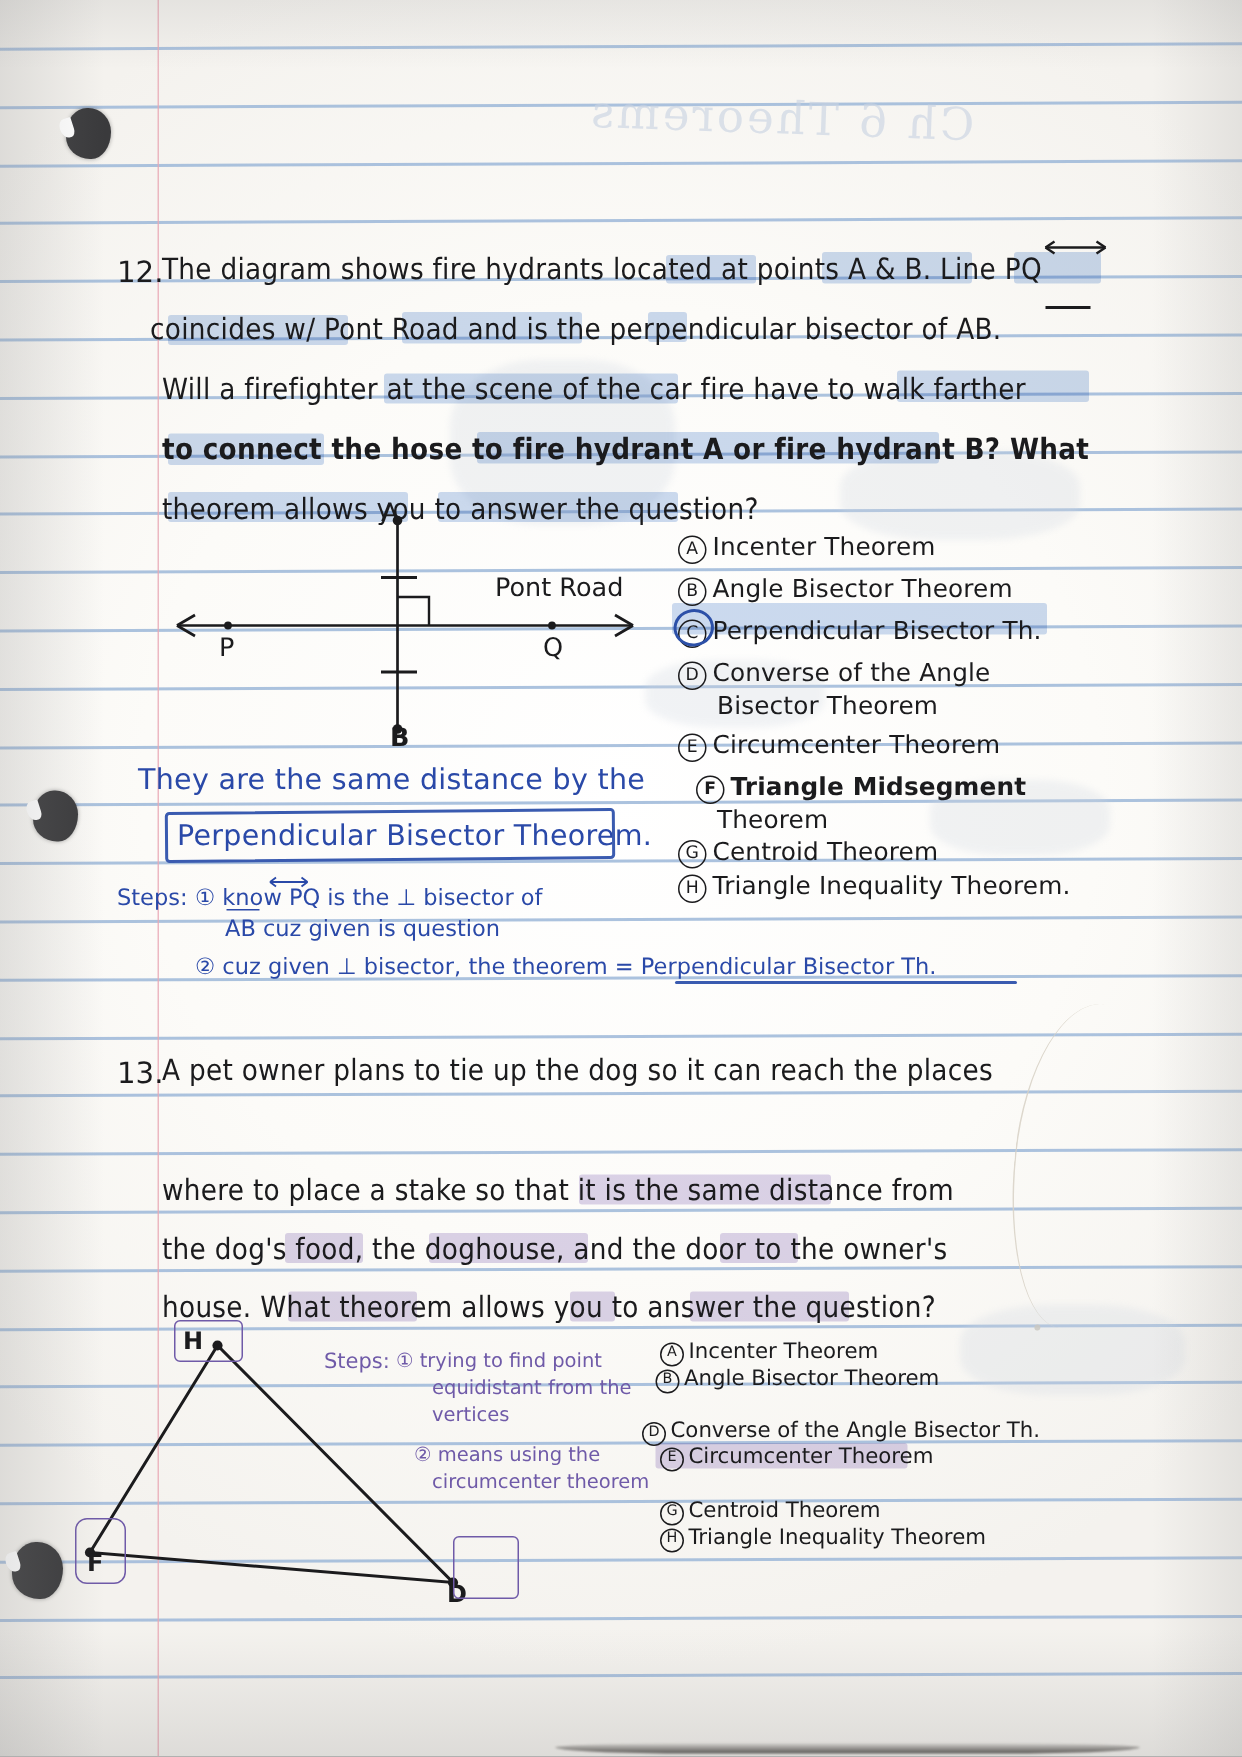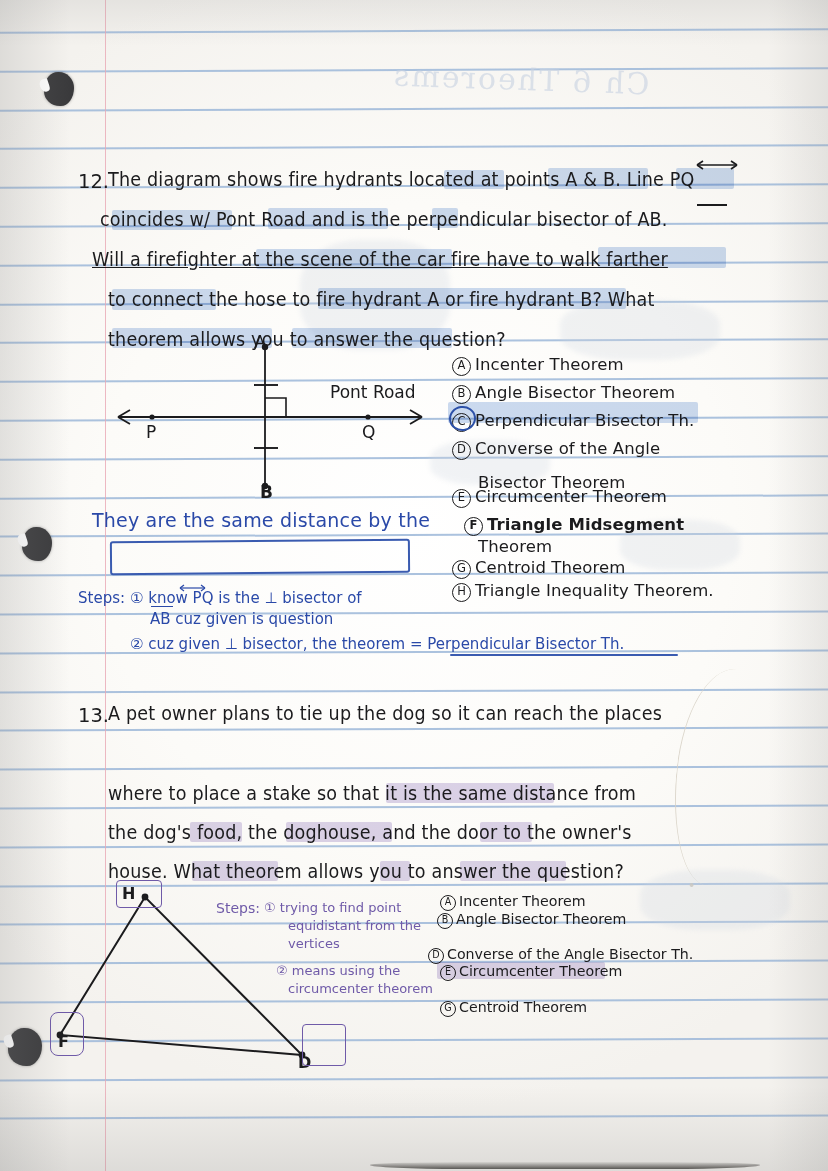--- a/index.html
+++ b/index.html
@@ -293,22 +293,22 @@
   <svg style="position:absolute; left:694px; top:158px;" width="46" height="12">
     <path d="M3 7 L43 7" stroke="#1b1b1d" stroke-width="1.6" fill="none"></path>
     <path d="M3 7 L9 3 M3 7 L9 11" stroke="#1b1b1d" stroke-width="1.6" fill="none"></path>
     <path d="M43 7 L37 3 M43 7 L37 11" stroke="#1b1b1d" stroke-width="1.6" fill="none"></path>
   </svg>
 
   <div class="hw qtext ink-black" style="left:100px; top:208px;">coincides w/ Pont Road and is the perpendicular bisector of AB.</div>
 
   <div style="position:absolute; left:697px; top:204px; width:30px; height:1.7px; background:#1b1b1d;"></div>
 
-  <div class="hw qtext ink-black" style="left:92px; top:248px;text-decoration:underline;">Will a firefighter at the scene of the car fire have to walk farther</div>
-  <div class="hw qtext ink-black" style="left:108px; top:288px;">to connect the hose to fire hydrant A or fire hydrant B? What</div>
+  <div class="hw qtext ink-black" style="left:108px; top:248px;">Will a firefighter at the scene of the car fire have to walk farther</div>
+  <div class="hw qtext ink-black" style="left:108px; top:288px;font-weight:bold;">to connect the hose to fire hydrant A or fire hydrant B? What</div>
   <div class="hw qtext ink-black" style="left:108px; top:328px;">theorem allows you to answer the question?</div>
 
   <div class="diag12">
     <svg width="330" height="170">
 
       <path d="M8 77 L312 77" stroke="#1b1b1d" stroke-width="1.8" fill="none"></path>
       <path d="M8 77 L20 70 M8 77 L20 84" stroke="#1b1b1d" stroke-width="1.8" fill="none"></path>
       <path d="M312 77 L300 70 M312 77 L300 84" stroke="#1b1b1d" stroke-width="1.8" fill="none"></path>
 
       <path d="M155 6 L155 146" stroke="#1b1b1d" stroke-width="1.8" fill="none"></path>
@@ -342,38 +342,39 @@
     <span class="optl">B</span><span>Angle Bisector Theorem</span>
   </div>
   <div class="hw choice ink-black" style="left:452px; top:411px;">
     <span class="optl">C</span><span>Perpendicular Bisector Th.</span>
   </div>
   <div class="circle-c" style="left:449px; top:406px;"></div>
 
   <div class="hw choice ink-black" style="left:452px; top:439px;">
     <span class="optl">D</span><span>Converse of the Angle</span>
   </div>
-  <div class="hw choice ink-black" style="left:478px; top:461px;margin-top:12px;">Bisector Theorem</div>
+  <div class="hw choice ink-black" style="left:478px; top:461px;">Bisector Theorem</div>
 
   <div class="hw choice ink-black" style="left:452px; top:487px;">
     <span class="optl">E</span><span>Circumcenter Theorem</span>
   </div>
   <div class="hw choice ink-black" style="left:464px; top:515px;font-weight:bold;">
     <span class="optl">F</span><span>Triangle Midsegment</span>
   </div>
   <div class="hw choice ink-black" style="left:478px; top:537px;">Theorem</div>
 
   <div class="hw choice ink-black" style="left:452px; top:558px;">
     <span class="optl">G</span><span>Centroid Theorem</span>
   </div>
   <div class="hw answer-blue ink-blue" style="left:92px; top:509px;">They are the same distance by the</div>
 
   <div class="hw choice ink-black" style="left:452px; top:581px;">
     <span class="optl">H</span><span>Triangle Inequality Theorem.</span>
   </div>
+  <div class="hw answer-blue ink-blue" style="left:118px; top:546px;">Perpendicular Bisector Theorem.</div>
   <div class="answer-box" style="left:110px; top:540px; width:296px; height:30px;"></div>
 
   <div class="hw steps ink-blue" style="left:78px; top:589px;">Steps:</div>
   <div class="hw steps ink-blue" style="left:130px; top:589px;">① know PQ is the ⊥ bisector of</div>
   <svg style="position:absolute; left:178px; top:582px;" width="30" height="10">
     <path d="M2 6 L27 6" stroke="#2a49a8" stroke-width="1.2" fill="none"></path>
     <path d="M2 6 L6 3 M2 6 L6 9" stroke="#2a49a8" stroke-width="1.2" fill="none"></path>
     <path d="M27 6 L23 3 M27 6 L23 9" stroke="#2a49a8" stroke-width="1.2" fill="none"></path>
   </svg>
   <div class="hw steps ink-blue" style="left:150px; top:610px;">AB cuz given is question</div>
@@ -429,20 +430,23 @@
   </div>
   <div class="hw choice-sm ink-black" style="left:428px; top:946px;">
     <span class="optl optl-sm">D</span><span>Converse of the Angle Bisector Th.</span>
   </div>
   <div class="hw choice-sm ink-black" style="left:440px; top:963px;">
     <span class="optl optl-sm">E</span><span>Circumcenter Theorem</span>
   </div>
   <div class="hw choice-sm ink-black" style="left:440px; top:999px;">
     <span class="optl optl-sm">G</span><span>Centroid Theorem</span>
   </div>
+  <div class="hw choice-sm ink-black" style="left:440px; top:1017px;">
+    <span class="optl optl-sm">H</span><span>Triangle Inequality Theorem</span>
+  </div>
 
   <div class="paper-shade-left"></div>
   <div class="paper-shade-right"></div>
   <div class="paper-shade-top"></div>
   <div class="paper-shade-bottom"></div>
   <div class="bottom-edge"></div>
 
 </div>
 
 </body></html>

